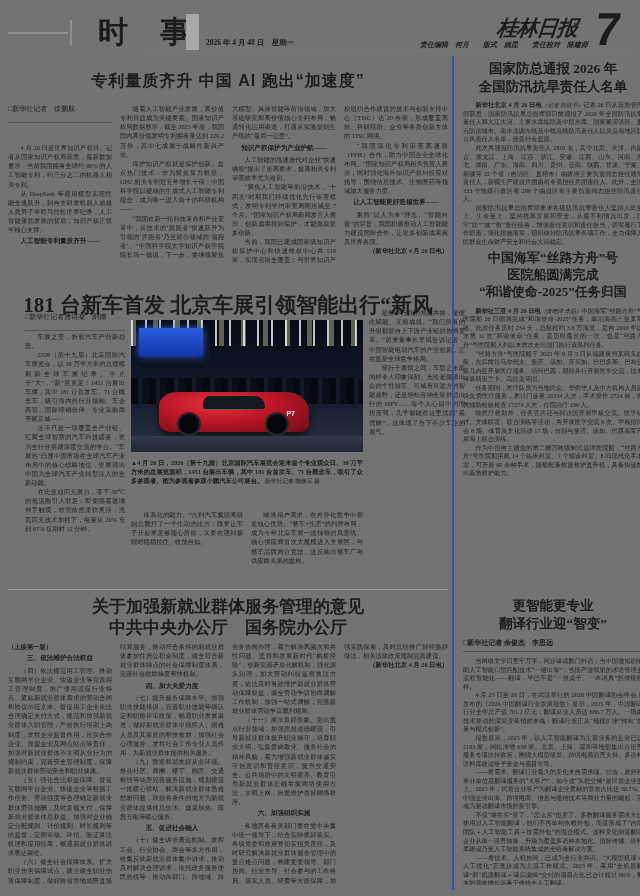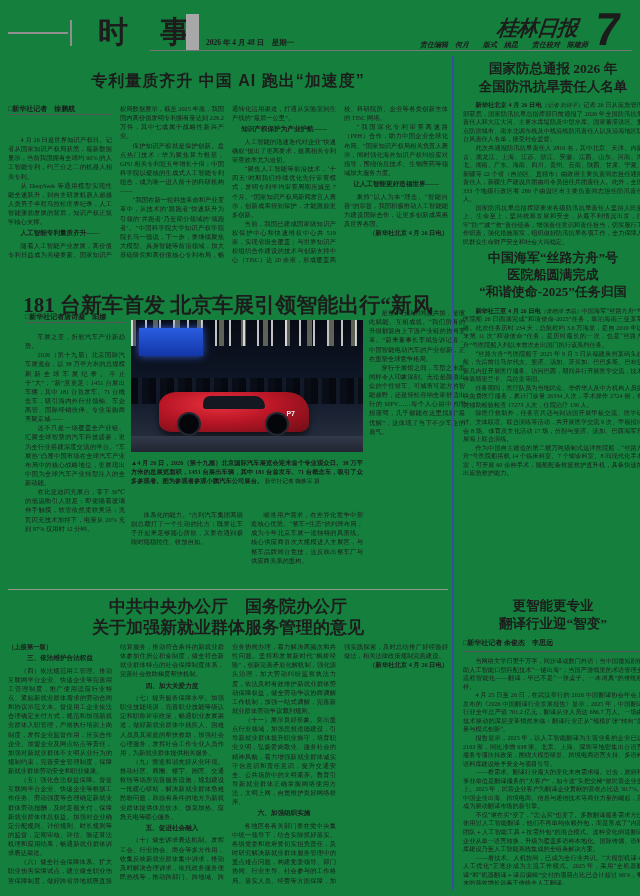--- a/index.html
+++ b/index.html
@@ -1,36 +1,36 @@
 <!DOCTYPE html>
 <html><head>
 <meta charset="utf-8">
 <style>
   html,body{margin:0;padding:0;background:#d8d5cd;}
-  .page{position:relative;width:640px;height:896px;margin:0 auto;background:#15803d;overflow:hidden;
+  .page{position:relative;width:640px;height:896px;margin:0 auto;background:#737373;overflow:hidden;
         font-family:"Liberation Serif","DejaVu Serif",serif;color:#1c1c1c;}
   
   .hdr-line-l{position:absolute;left:8px;top:32px;width:60px;height:2px;background:#8f8f8f;}
   .hdr-tick{position:absolute;left:70px;top:20px;width:2px;height:26px;background:#8f8f8f;}
   .section-title{position:absolute;left:98px;top:12px;font-family:"Liberation Sans","DejaVu Sans",sans-serif;
         font-weight:900;font-size:30px;letter-spacing:12px;}
   .hdr-block{position:absolute;left:186px;top:14px;width:13px;height:36px;background:#a8a8a8;}
   .hdr-date{position:absolute;left:206px;top:38px;font-size:7.5px;font-weight:bold;}
   .hdr-rule{position:absolute;left:150px;top:50px;width:482px;height:1px;background:#777;}
   .masthead{position:absolute;left:497px;top:14px;font-size:21px;font-weight:900;font-style:italic;
         letter-spacing:-1px;transform:skew(-6deg);}
   .pagenum{position:absolute;left:595px;top:2px;font-family:"Liberation Sans","DejaVu Sans",sans-serif;
         font-weight:900;font-size:46px;transform:skew(-8deg);}
   .hdr-credits{position:absolute;right:52px;top:40px;font-size:7px;font-weight:bold;font-style:italic;}
   
   .para{margin:0;text-indent:2em;text-align:justify;font-size:6.3px;line-height:1.45;}
   .note{margin:0 0 2px 0;font-size:6.3px;font-weight:bold;line-height:1.45;}
   .subhead{margin:3px 0;text-align:center;font-weight:bold;font-size:6.6px;line-height:1.3;}
   .endmark{margin:0;text-align:right;font-weight:bold;font-size:6.3px;line-height:1.5;}
-  .byline{font-size:7px;font-weight:bold;border-bottom:0.5px solid #555;padding-bottom:0;margin-bottom:20px;}
+  .byline{font-size:7px;font-weight:normal;border-bottom:0.5px solid #555;padding-bottom:8px;margin-bottom:20px;}
   
   .a1-head{position:absolute;left:8px;top:60px;width:440px;text-align:center;
         font-family:"Liberation Sans","DejaVu Sans",sans-serif;font-weight:900;font-size:16px;letter-spacing:1px;}
   .a1-body{position:absolute;left:8px;top:104px;width:440px;height:162px;
         column-count:4;column-gap:8px;column-fill:auto;overflow:hidden;}
   
   .a2-head{position:absolute;left:8px;top:274px;width:440px;text-align:center;font-weight:900;font-size:21px;}
   .a2-wrap{position:absolute;left:25px;top:308px;width:440px;height:277px;}
   .a2-col1{position:absolute;left:0;top:24px;width:100px;height:252px;overflow:hidden;}
   .a2-col4{position:absolute;left:344px;top:0;width:96px;height:277px;overflow:hidden;}
@@ -145,22 +145,22 @@
       </div>
     <div class="a2-col4">
         <p class="para">是整个行业的同频共振，是彼此赋能、互相成就。“我们所有的升级都源自上下游产业链的协同变革。”蔚来董事长李斌告诉记者，中国智能电动汽车的产业创新，正在重塑全球竞争格局。</p>
         <p class="para">穿行于展馆之间，车型之丰富同样令人印象深刻。无论是颜值出众的个性轿车、可城市可远方的智能越野，还是轻松容纳全家舒适出行的 MPV……每个人心目中的理想座驾，几乎都能在这里找到“最优解”，这体现了当下不少车企的底气。</p>
       </div>
   </div>
 
   <div class="rule-mid"></div>
 
   <div class="a3-title">
+    <div>关于加强新就业群体服务管理的意见</div>
     <div>中共中央办公厅　国务院办公厅</div>
-    <div>关于加强新就业群体服务管理的意见</div>
   </div>
   <div class="a3-body">
       <p class="note">（上接第一版）</p>
       <p class="subhead">三、依法维护合法权益</p>
       <p class="para">（四）依法规范用工管理。推动互联网平台企业、快递企业等完善用工管理制度，推广使用适应行业特点、紧贴新就业群体需求的劳动合同和协议示范文本。督促用工企业依法合理确定支付方式，规范和加强新就业群体入职管理，严格执行培训上岗制度，发挥企业监督作用，压实合作企业、加盟企业及网点站点等责任，加强对新就业群体不文明从业行为的规制约束，完善安全管理制度，保障新就业群体劳动安全和职业健康。</p>
       <p class="para">（五）强化合法权益保障。督促互联网平台企业、快递企业等根据工作任务、劳动强度等合理确定新就业群体劳动报酬，及时足额支付，保障新就业群体休息权益。加强对企业确定分配规则、计价规则、时长规则等的监督，定期审核、评估、验证算法机理和应用结果，畅通新就业群体诉求表达渠道。</p>
       <p class="para">（六）健全社会保障体系。扩大职业伤害保障试点，建立健全职业伤害保障制度，做好跨省异地就医直接结算服务，推动符合条件的新就业群体参加住房公积金制度，健全符合新就业群体特点的社会保障制度体系，完善社会救助梯度帮扶机制。</p>
       <p class="subhead">四、加大关爱力度</p>
       <p class="para">（七）提升服务保障水平。加强职业技能培训，完善职业技能等级认定和职称评审政策，畅通职业发展渠道，做好新就业群体中残疾人、困难人员及其家庭的帮扶救助，加强社会心理服务，发挥社会工作专业人员作用，为新就业群体提供相关服务。</p>
       <p class="para">（九）营造和谐友好从业环境。推动社区、商圈、楼宇、园区、交通枢纽等场所完善服务设施，规划建设一批暖心驿站，解决新就业群体急难愁盼问题，鼓励有条件的地方为新就业群体提供休息饮水、饭菜加热、应急充电等暖心服务。</p>

